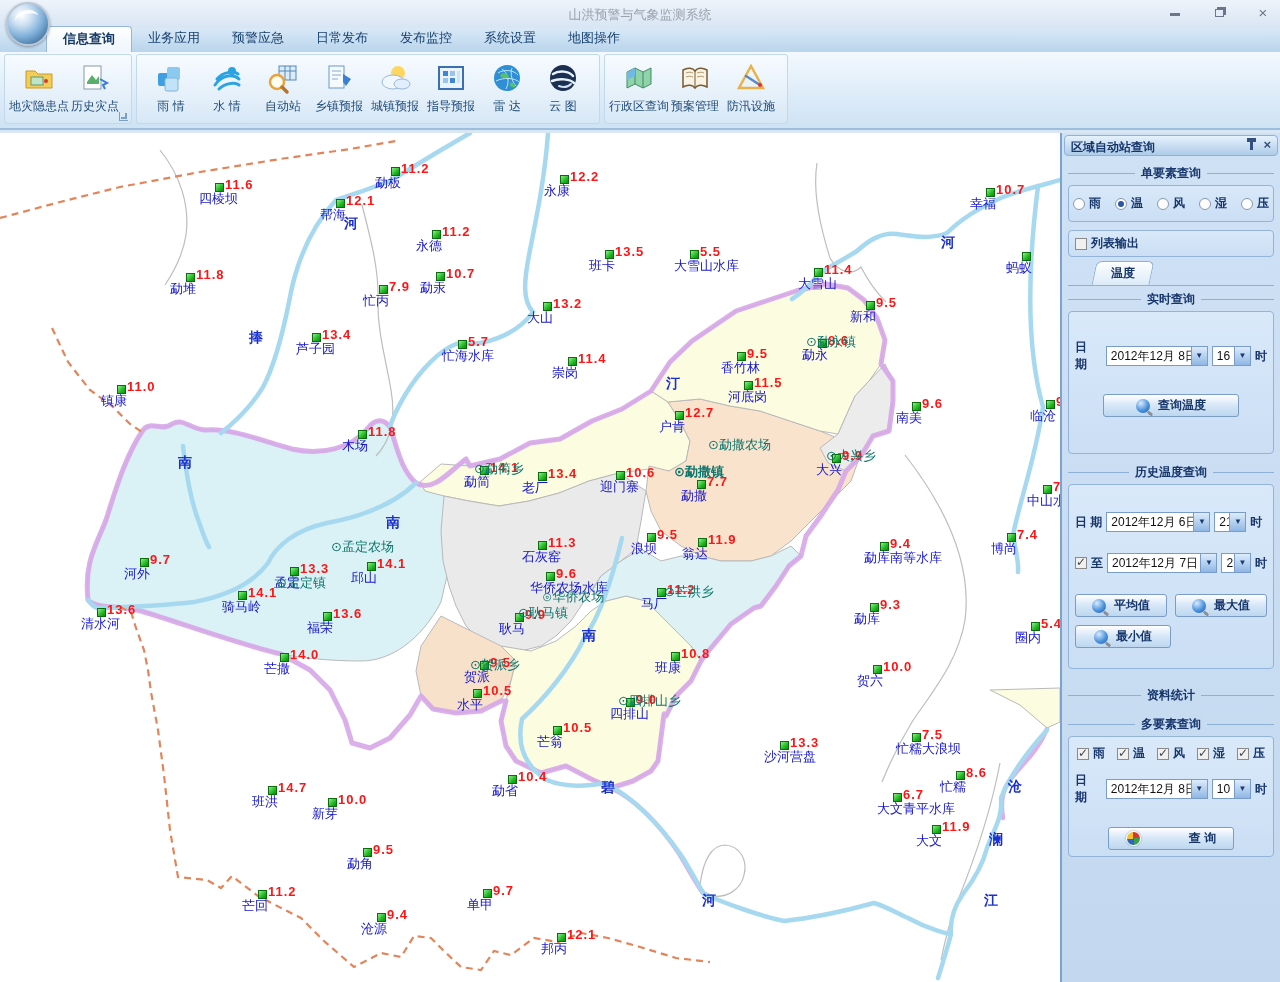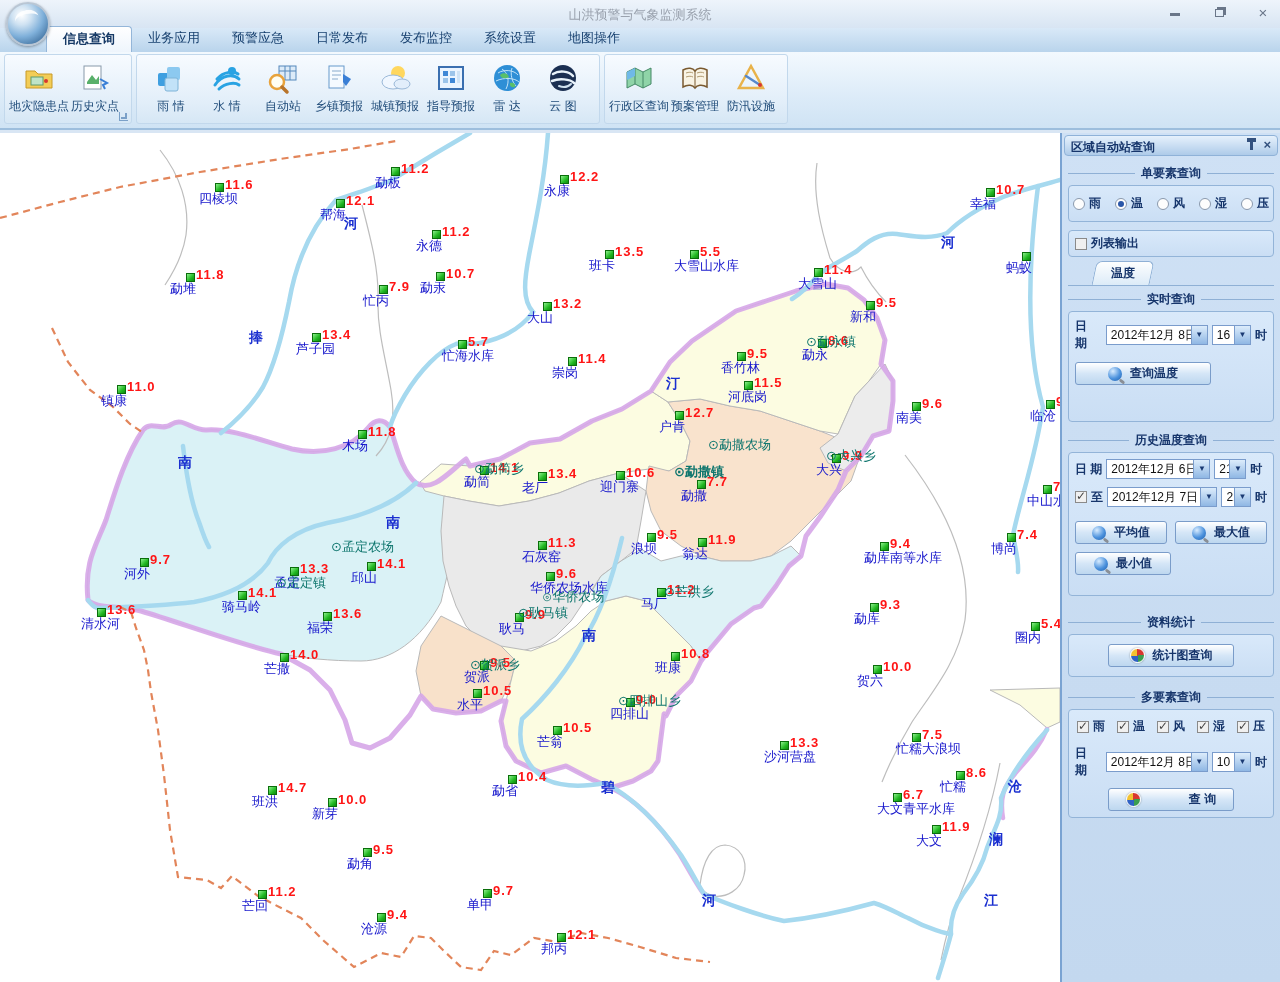--- a/index.html
+++ b/index.html
@@ -71,21 +71,21 @@
   .phead-icons { position:absolute; right:6px; top:4px; display:flex; gap:10px; align-items:center;}
   .pin-icon { position:relative; width:3px; height:9px; background:#33517e; }
   .pin-icon::before { content:""; position:absolute; left:-3px; top:-3px; width:9px; height:4px; background:#33517e; }
   .close-icon { color:#33517e; font-weight:bold; font-size:13px; line-height:10px; }
   .pbody { padding:2px 4px; }
   .ptitle { display:flex; align-items:center; gap:6px; margin:5px 2px 3px 2px;
     color:#16356b; font-weight:bold; }
   .ptitle .ln { flex:1; height:1px; background:#8fb0d5; }
   .pbox { border:1px solid #93b4d8; border-radius:4px; padding:6px 6px;
     background:linear-gradient(#d9e9fa,#cadef4); margin:0 2px; }
-  .row { display:flex; align-items:center; gap:4px; margin:0 0; color:#16356b; font-weight:bold; }
+  .row { display:flex; align-items:center; gap:4px; margin:21px 0; color:#16356b; font-weight:bold; }
   .radio { width:12px; height:12px; border-radius:50%; background:#fdfdfd;
     border:1px solid #8a99ad; position:relative; flex:none; }
   .radio.sel::after { content:""; position:absolute; left:2px; top:2px; width:6px; height:6px;
     border-radius:50%; background:#2b57a8; }
   .cbx { width:12px; height:12px; background:#f0f0f0; border:1px solid #8a8a8a;
     position:relative; flex:none; font-weight:bold; }
   .cbx.chk::after { content:"✓"; position:absolute; left:0px; top:-3px; color:#444;
     font-size:12px; }
   .combo { display:flex; align-items:center; background:#ffffff; border:1px solid #7a9ccc;
     height:20px; overflow:hidden; }
@@ -754,21 +754,21 @@
         <span class="combo" style="width:104px;">
           <span class="ctext">2012年12月 8日</span>
             <span class="cbtn">▼</span>
         </span>
         <span class="combo" style="width:40px;">
           <span class="ctext">16</span>
             <span class="cbtn">▼</span>
         </span>
         <span>时</span>
       </div>
-      <div style="display:flex;justify-content:flex-start;margin:10px 0 4px 0;">
+      <div style="display:flex;justify-content:center;margin:10px 0 4px 0;">
         <div class="pbtn" style="width:136px;">
           <span class="mag"></span>
           <span>查询温度</span>
         </div>
       </div>
       <div style="height:26px;"></div>
     </div>
 
     <div class="ptitle" style="margin-top:10px;">
         <span class="ln"></span>
@@ -818,28 +818,20 @@
         </div>
       </div>
       <div style="height:14px;"></div>
     </div>
 
     <div class="ptitle" style="margin-top:18px;">
         <span class="ln"></span>
       <span>资料统计</span>
       <span class="ln"></span>
       </div>
-    <div class="pbox" style="padding:9px 6px;">
-      <div style="display:flex;justify-content:center;">
-        <div class="pbtn" style="width:126px;">
-          <span class="pie"></span>
-          <span>统计图查询</span>
-        </div>
-      </div>
-    </div>
 
     <div class="ptitle" style="margin-top:12px;">
         <span class="ln"></span>
       <span>多要素查询</span>
       <span class="ln"></span>
       </div>
     <div class="pbox">
       <div id="multi-cbx-row" style="display:flex;justify-content:space-between;padding:2px 2px 4px 2px;">
           <span class="row" style="margin: 0px;">
             <span class="cbx chk"></span>

